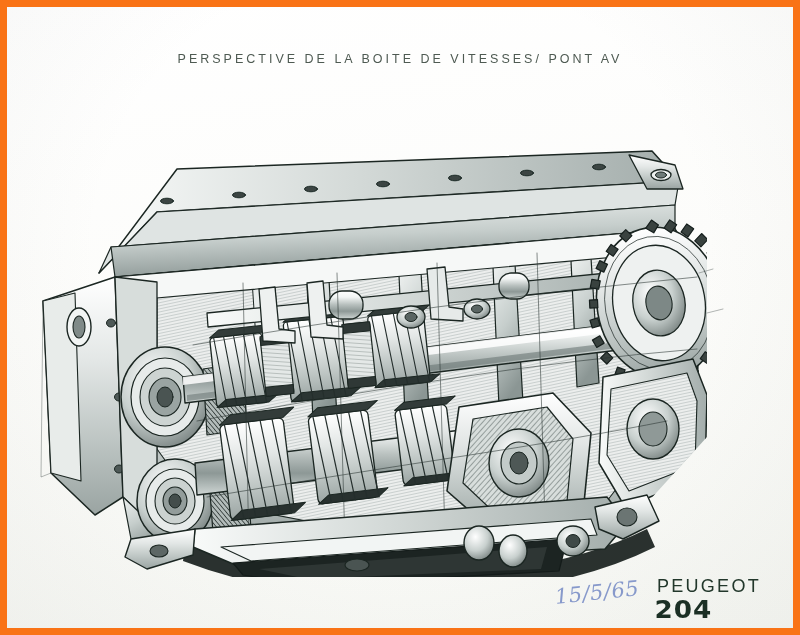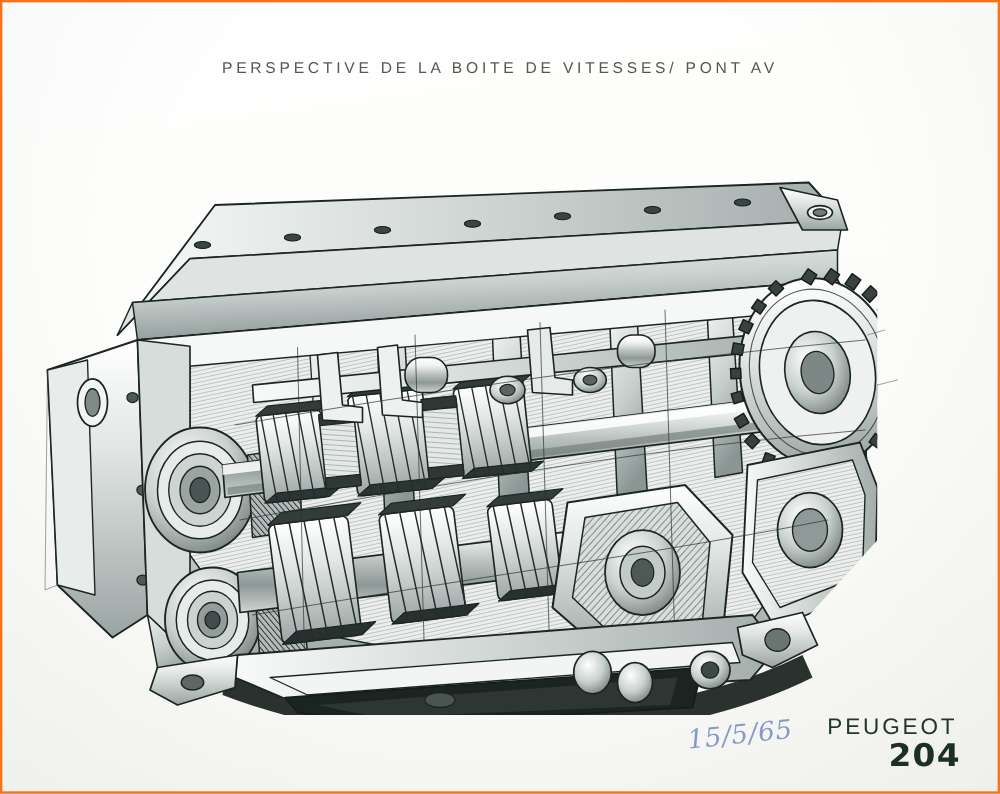--- a/index.html
+++ b/index.html
@@ -1,20 +1,20 @@
 <!DOCTYPE html>
 <html><head>
 <meta charset="utf-8">
 <style>
   html,body{margin:0;padding:0;background:#6b6b6b;}
   #page{
     position:relative;width:800px;height:635px;
     background:#fdfdfb;
     box-sizing:border-box;
-    border:2px solid #f97316;
+    border:7px solid #f97316;
     overflow:hidden;
     font-family:"Liberation Sans", sans-serif;
   }
   
   #paper-tone{
     position:absolute;inset:0;
     background:
       radial-gradient(ellipse at 50% 40%, rgba(255,255,255,0) 55%, rgba(150,155,145,0.09) 100%),
       linear-gradient(172deg, #ffffff 0%, #fcfcfa 45%, #f7f8f4 100%);
     pointer-events:none;
@@ -33,21 +33,21 @@
     position:absolute;left:548px;top:578px;
     color:#7e92c8;
     font-family:"DejaVu Serif", serif;
     font-size:21px;
     font-style:italic;
     letter-spacing:0.5px;
     transform:rotate(-6deg);
     transform-origin:left center;
     opacity:.92;
   }
-  #brand{position:absolute;right:32px;top:570px;text-align:right;}
+  #brand{position:absolute;right:32px;top:570px;text-align:left;}
   #brand-name{
     color:#22372b;font-size:18px;letter-spacing:2.3px;
     font-weight:400;line-height:1.05;
   }
   #brand-model{
     color:#1b2f24;font-size:25px;letter-spacing:1.0px;
     font-weight:700;line-height:1.05;margin-top:1px;
     font-family:"DejaVu Sans", sans-serif;
     transform:scaleX(1.05);
   }

